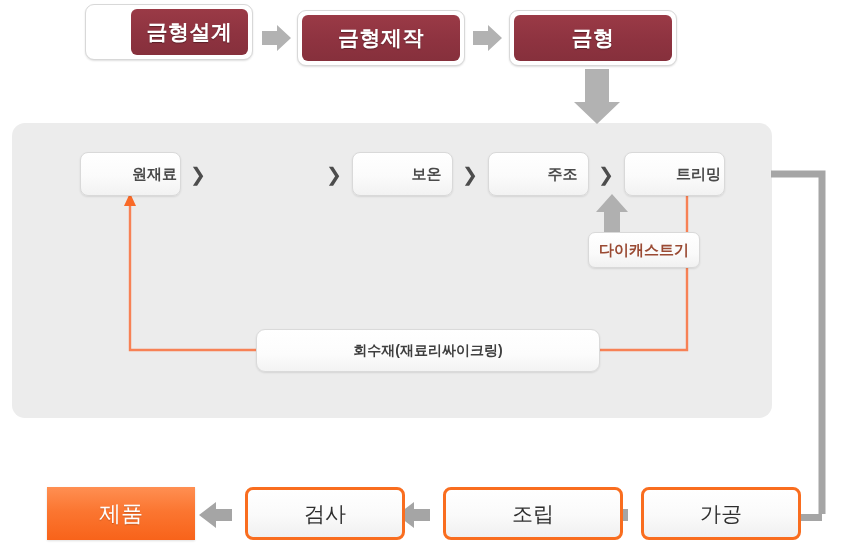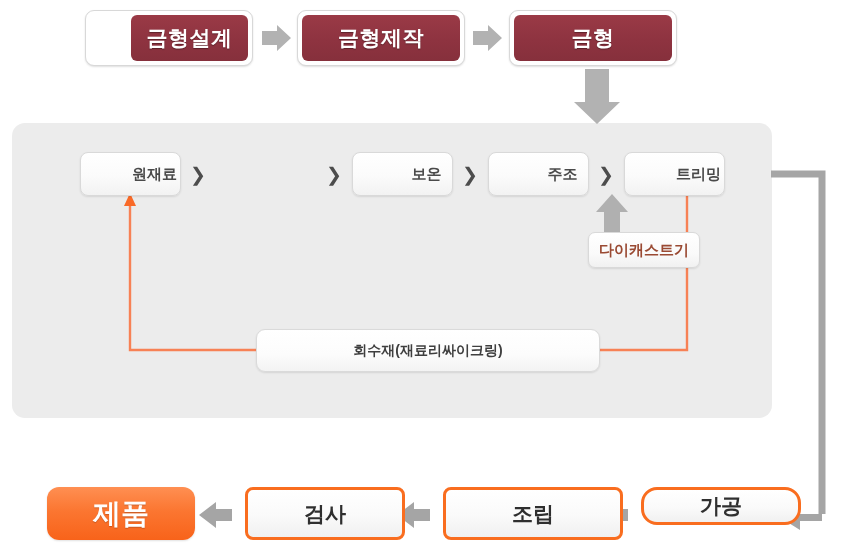--- a/index.html
+++ b/index.html
@@ -90,29 +90,29 @@
     box-shadow: 0 1px 2px rgba(0,0,0,0.10);
   }
 
   
   .orangebox {
     border-radius: 8px;
     background: linear-gradient(180deg, #ffffff 0%, #fafafa 55%, #f0f0f0 100%);
     border: 3px solid #f96d1f;
     color: #2f2f2f;
     font-size: 21px;
-    font-weight: bold;
+    font-weight: normal;
   }
   .orangefill {
-    border-radius: 12px;
+    border-radius: 0;
     background: linear-gradient(180deg, #ff8f52 0%, #fb7631 45%, #f8631a 100%);
     border: none;
     color: #ffffff;
-    font-size: 28px;
-    font-weight: bold;
+    font-size: 22px;
+    font-weight: normal;
     text-shadow: 0 1px 1px rgba(0,0,0,0.20);
     box-shadow: 0 1px 2px rgba(0,0,0,0.12);
   }
 
   
   .panel {
     position: absolute;
     left: 12px;
     top: 123px;
     width: 760px;
@@ -186,21 +186,21 @@
       <path d="M232,509 L216,509 L216,502 L199,515 L216,528 L216,521 L232,521 Z"></path>
     </g>
     <g fill="#a5a5a5">
       <path d="M430,509 L414,509 L414,502 L397,515 L414,528 L414,521 L430,521 Z"></path>
     </g>
     <g fill="#a5a5a5">
       <path d="M628,509 L612,509 L612,502 L595,515 L612,528 L612,521 L628,521 Z"></path>
     </g>
   </svg>
 
-  <div class="node redbox" style="left:85px; top:10px; width:168px; height:56px;padding-left:45px;">
+  <div class="node redbox" style="left:85px; top:4px; width:168px; height:56px;padding-left:45px;">
     <span class="inner">금형설계</span>
   </div>
 
   <div class="node redbox" style="left:297px; top:10px; width:168px; height:56px;">
     <span class="inner">금형제작</span>
   </div>
 
   <div class="node redbox" style="left:509px; top:10px; width:168px; height:56px;">
     <span class="inner">금형</span>
   </div>
@@ -239,17 +239,17 @@
   </div>
 
   <div class="node orangebox" style="left:245px; top:487px; width:160px; height:53px;">
     <span>검사</span>
   </div>
 
   <div class="node orangebox" style="left:443px; top:487px; width:180px; height:53px;">
     <span>조립</span>
   </div>
 
-  <div class="node orangebox" style="left:641px; top:487px; width:160px; height:38px;border-radius:16px;">
+  <div class="node orangebox" style="left:641px; top:487px; width:160px; height:53px;">
     <span>가공</span>
   </div>
 
 </div>
 
 </body></html>

